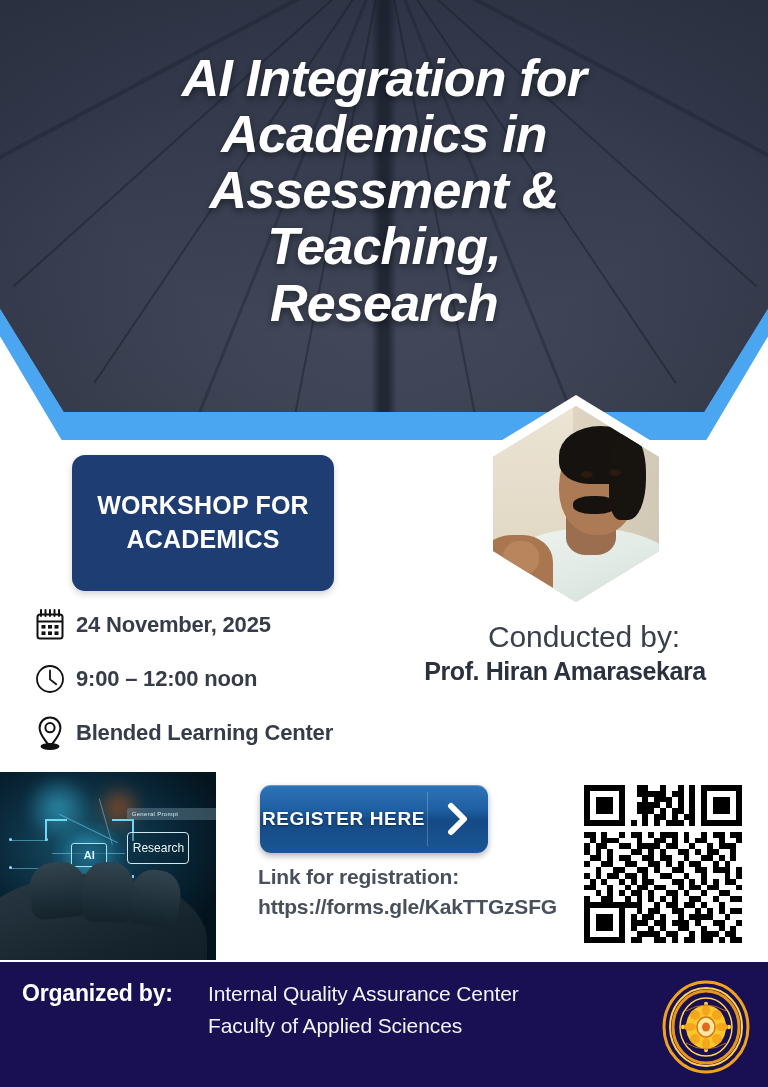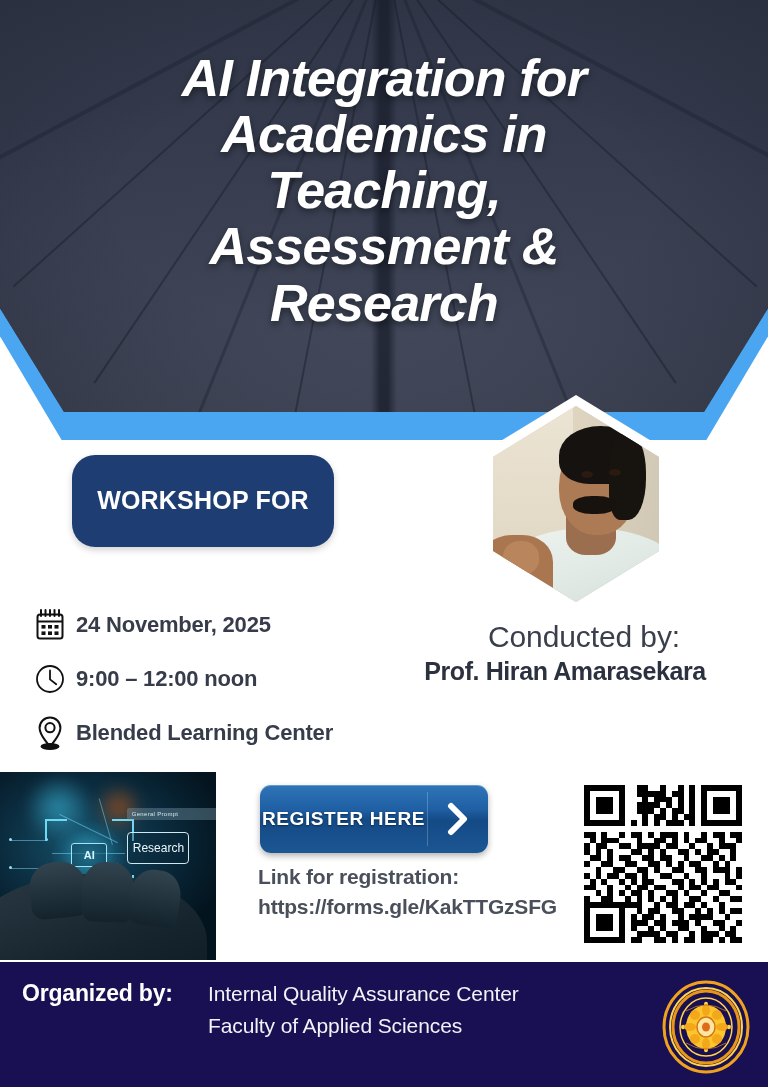--- a/index.html
+++ b/index.html
@@ -46,22 +46,22 @@
     font-weight:900;
     font-style:italic;
     letter-spacing:-0.8px;
     text-shadow:0 3px 7px rgba(0,0,0,.45);
     z-index:5;
   }
   .poster-title span{display:block;}
 
   
   .workshop-badge{
-    position:absolute;left:72px;top:455px;width:262px;height:92px;
-    background:#1e3e73;border-radius:23px;
+    position:absolute;left:72px;top:455px;width:262px;height:136px;
+    background:#1e3e73;border-radius:13px;
     display:flex;align-items:center;justify-content:center;
     color:#fff;font-size:25px;font-weight:bold;line-height:1.35;text-align:center;
     letter-spacing:.2px;
     box-shadow:0 3px 7px rgba(0,0,0,.18);
   }
 
   
   .info-list{position:absolute;left:24px;top:598px;width:430px;}
   .info-row{display:flex;align-items:center;height:54px;}
   .info-icon{width:52px;min-width:52px;display:flex;align-items:center;justify-content:center;}
@@ -188,29 +188,30 @@
       <div class="ray" style="left:50%;top:0;width:2px;height:500px;transform:rotate(-48deg);"></div>
       <div class="ray l" style="left:50%;top:0;width:4px;height:470px;transform:rotate(62deg);"></div>
       <div class="ray l" style="left:50%;top:0;width:4px;height:470px;transform:rotate(-62deg);"></div>
       <div class="hdr-spine"></div>
       <div class="hdr-vign"></div>
     </div>
   </div>
   <div class="poster-title">
     <span>AI Integration for</span>
     <span>Academics in</span>
+    <span>Assessment &amp;</span>
     <span>Teaching,</span>
-    <span>Assessment &amp;</span>
     <span>Research</span>
   </div>
 </div>
 
 <div class="workshop-badge">
   <div>
     <div>WORKSHOP FOR</div>
+    <div>ACADEMICS</div>
   </div>
 </div>
 
 <div class="info-list">
 
   <div class="info-row">
     <div class="info-icon">
       <svg width="32" height="34" viewBox="0 0 32 34" fill="none">
         <rect x="3.5" y="6.5" width="25" height="24" rx="2.5" stroke="#111" stroke-width="2"></rect>
         <path d="M3.5 13.5 H28.5" stroke="#111" stroke-width="2"></path>

